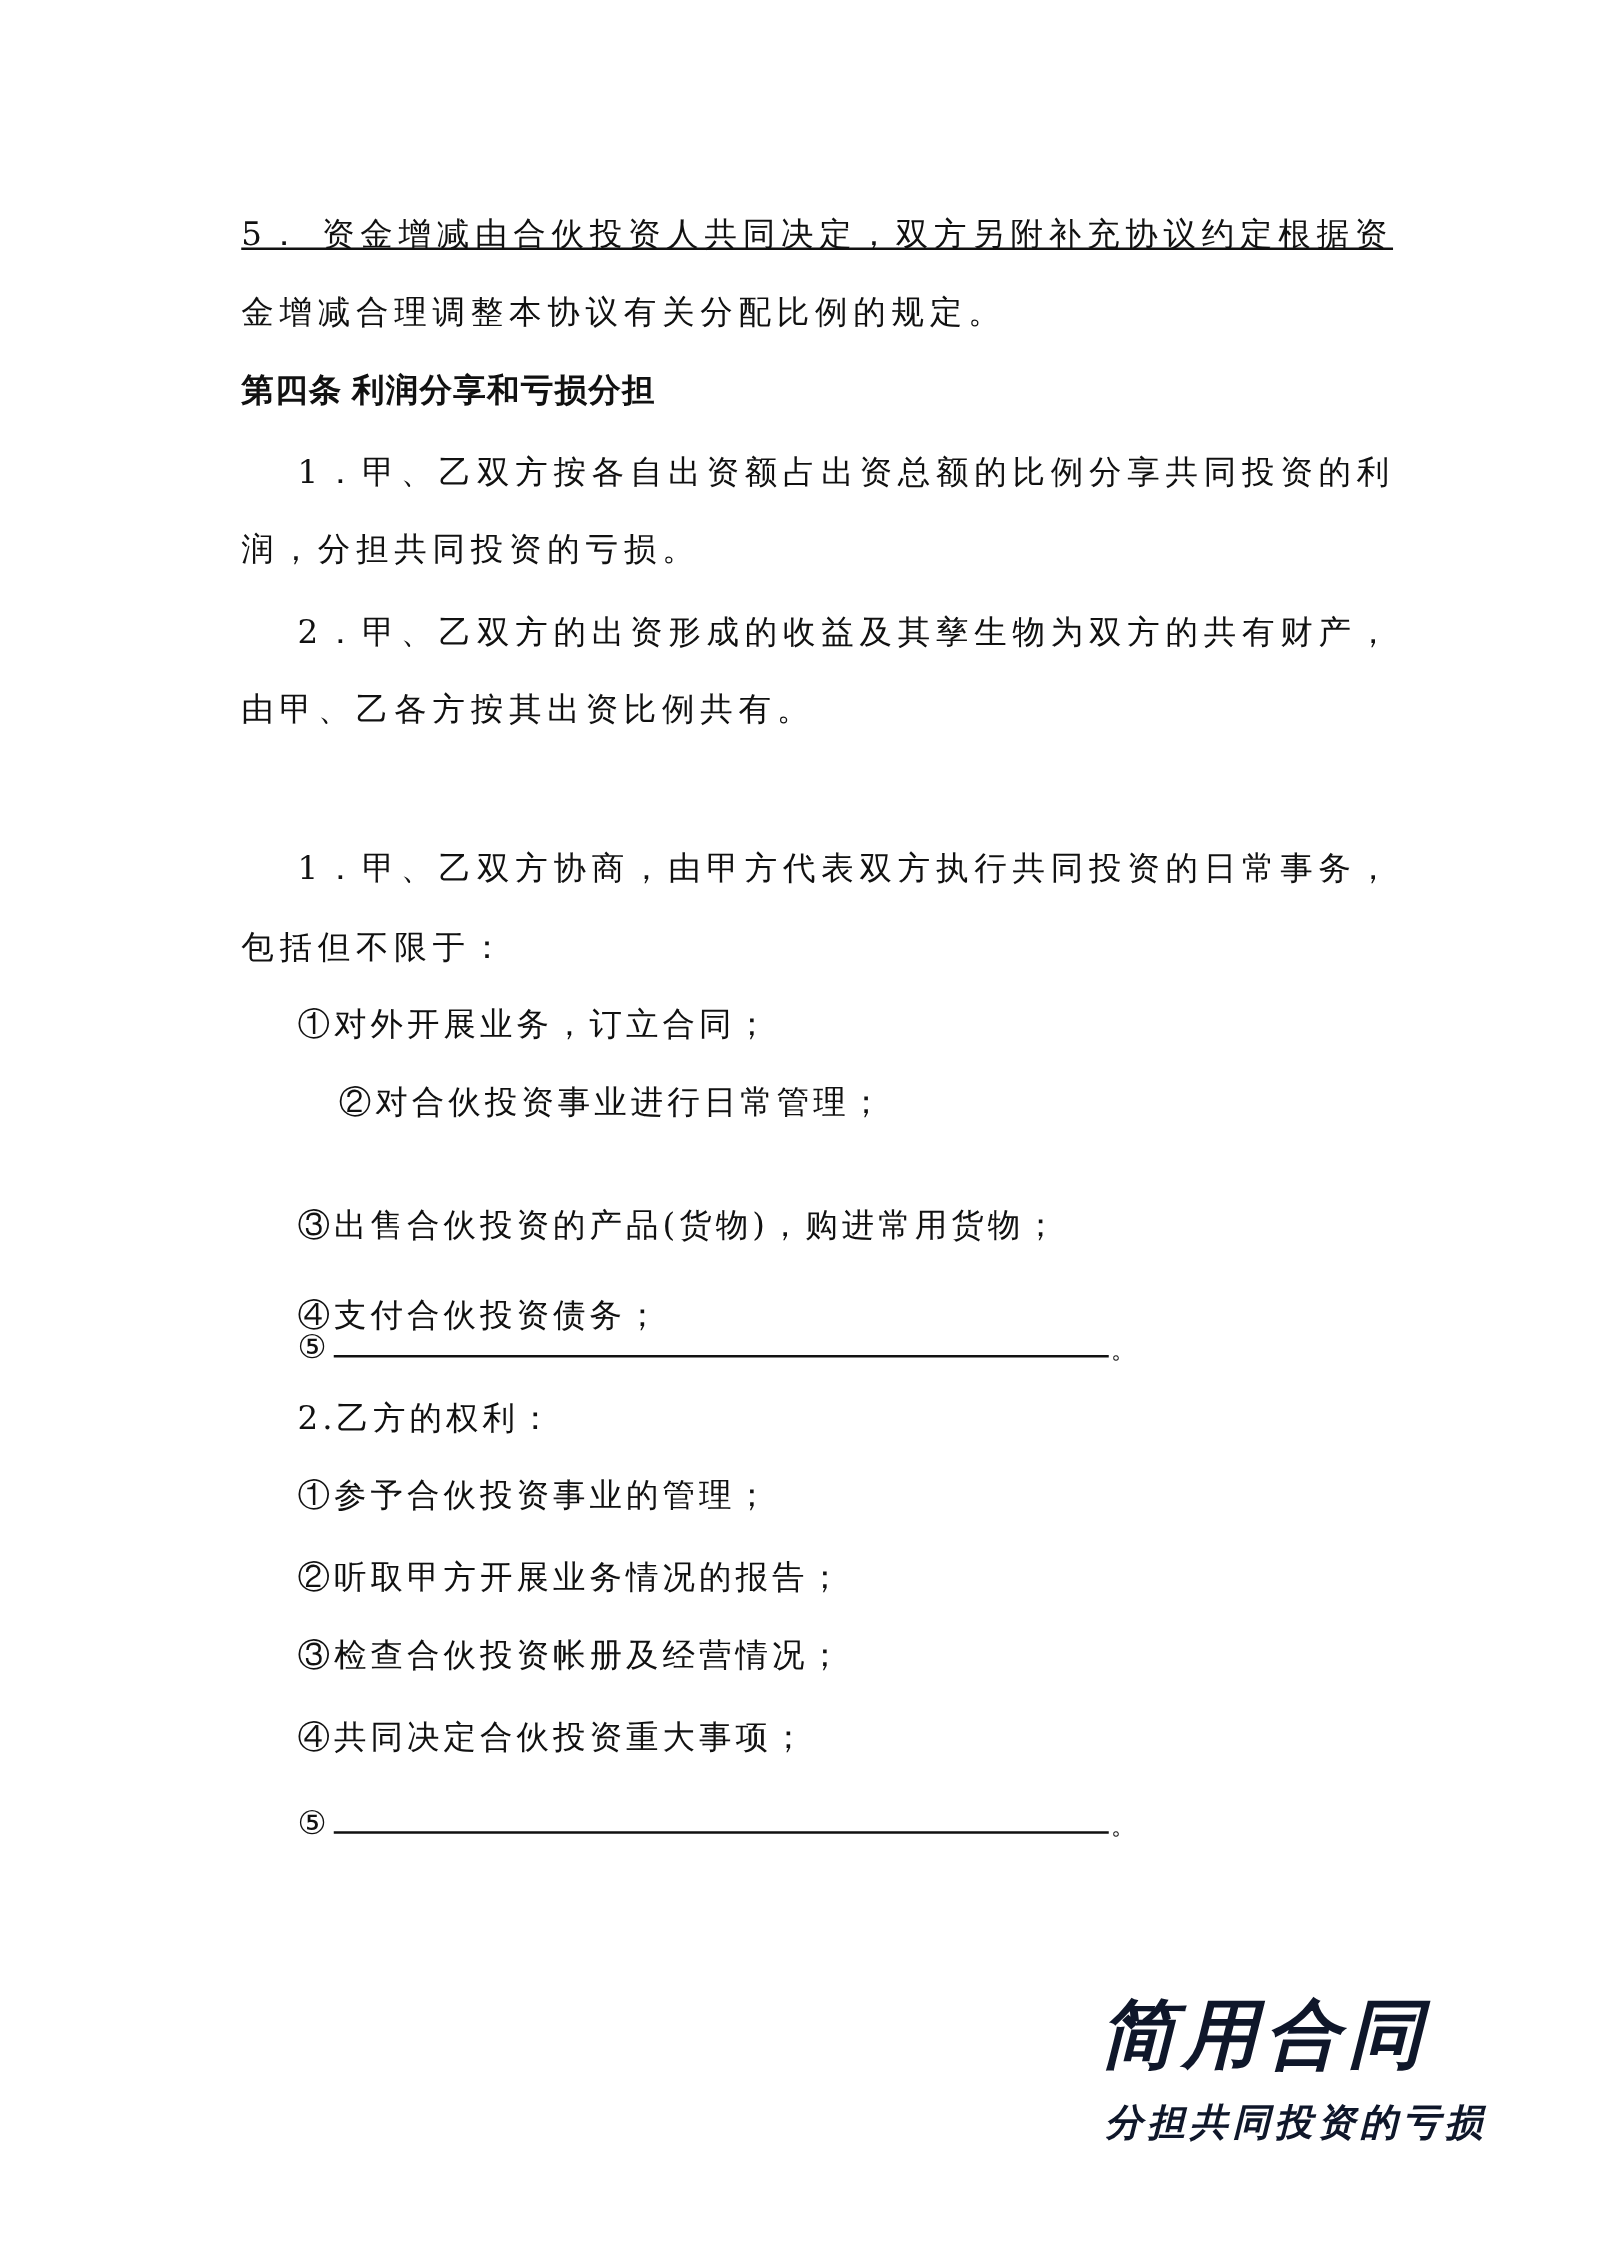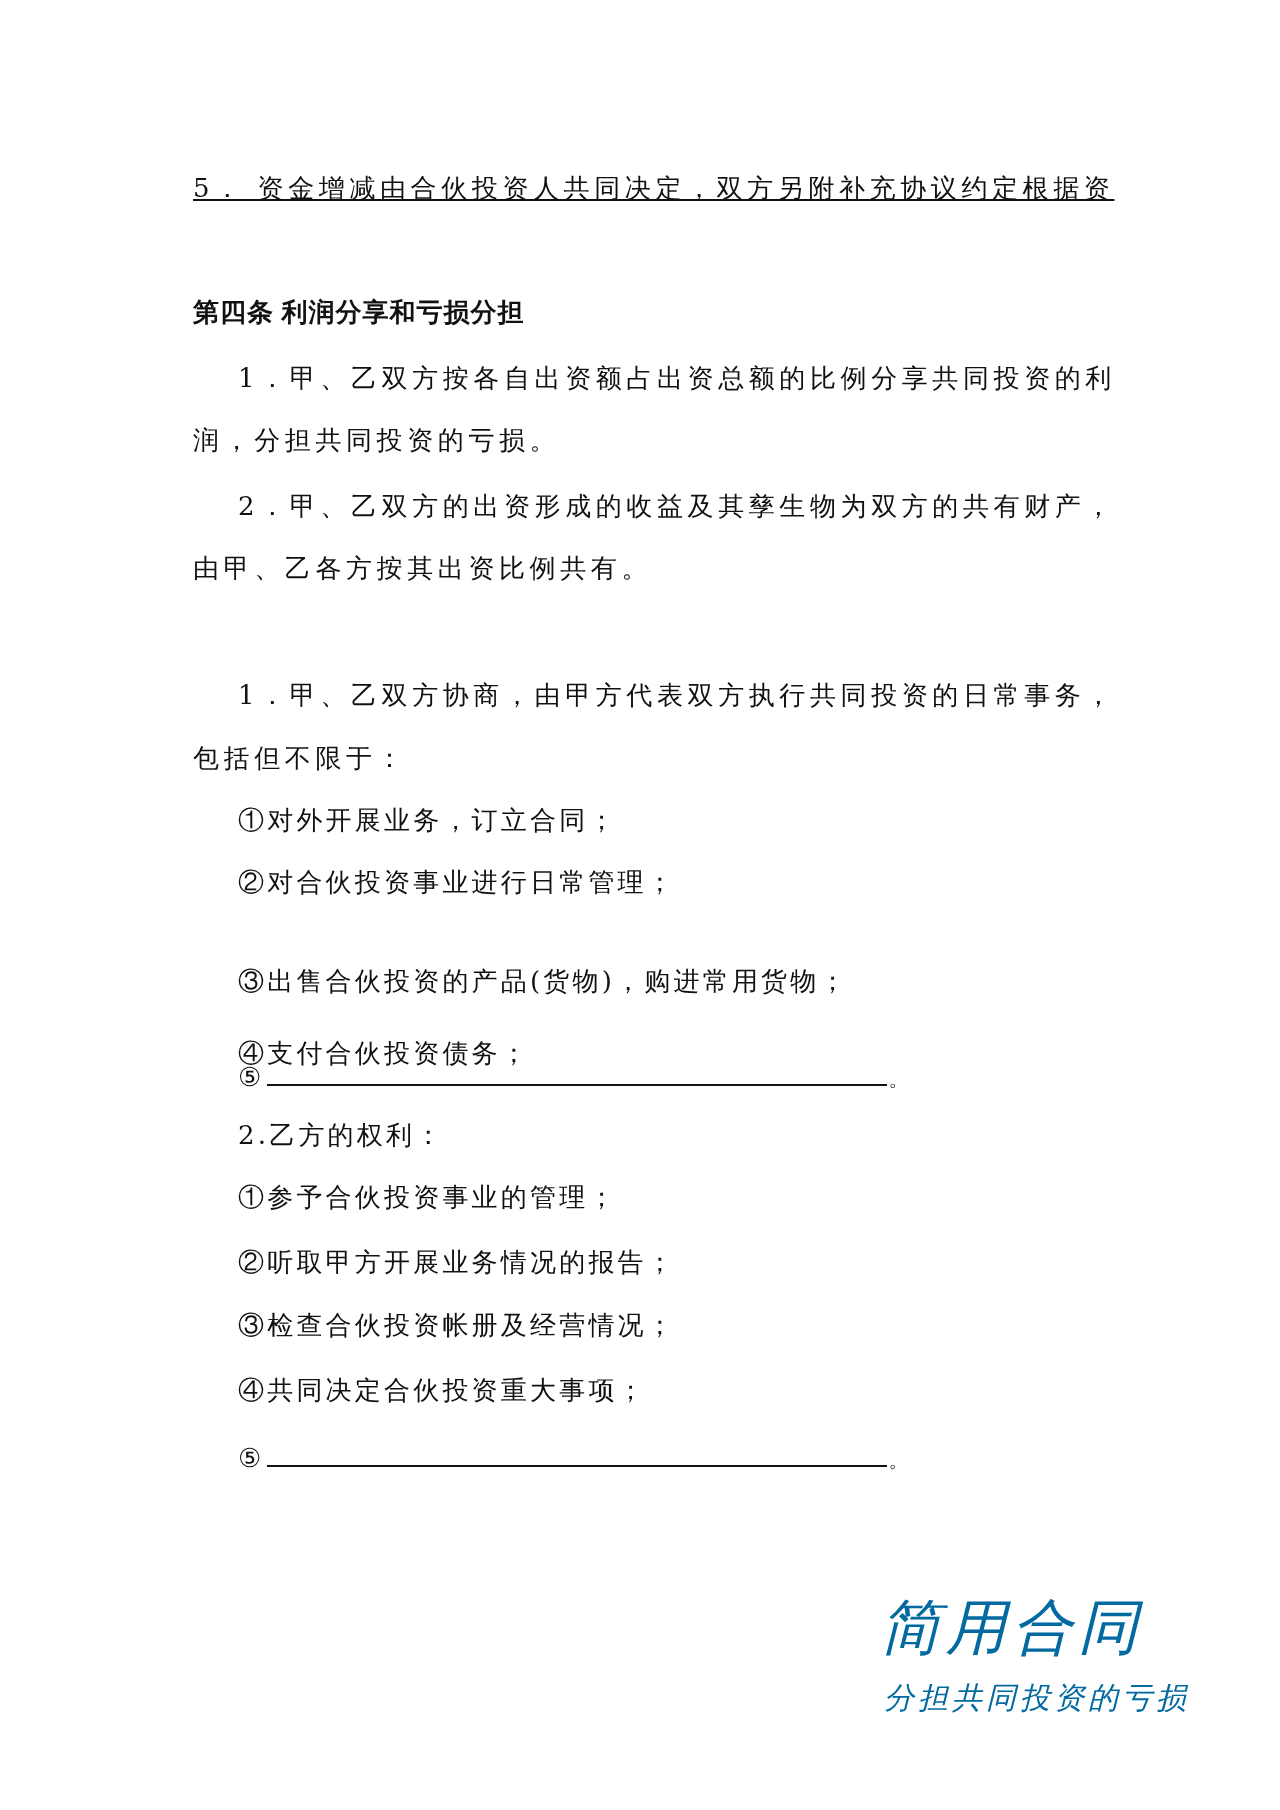--- a/index.html
+++ b/index.html
@@ -49,50 +49,51 @@
       margin-left: 2px;
     }
     .end-mark {
       font-size: 20px;
       margin-left: 2px;
     }
     .watermark {
       position: absolute;
       left: 880px;
       font-family: "DejaVu Sans", "Liberation Sans", sans-serif;
-      font-weight: normal;
+      font-weight: bold;
       font-style: italic;
-      color: #0369a1;
+      color: #0f172a;
       white-space: nowrap;
       user-select: none;
     }
     .wm-title { top: 1588px; font-size: 60px; letter-spacing: 6px; }
     .wm-sub { top: 1678px; font-size: 30px; letter-spacing: 4px; left: 884px; }
   </style>
 </head>
 <body>
 
 <div class="page">
 
   <div class="line" style="top:172px;text-decoration:underline;">5． 资金增减由合伙投资人共同决定，双方另附补充协议约定根据资</div>
+  <div class="line" style="top:234px;">金增减合理调整本协议有关分配比例的规定。</div>
 
   <div class="line heading" style="top:297px;">第四条 利润分享和亏损分担</div>
 
   <div class="line indent" style="top:362px;">1．甲、乙双方按各自出资额占出资总额的比例分享共同投资的利</div>
   <div class="line" style="top:424px;">润，分担共同投资的亏损。</div>
 
   <div class="line indent" style="top:490px;">2．甲、乙双方的出资形成的收益及其孳生物为双方的共有财产，</div>
   <div class="line" style="top:552px;">由甲、乙各方按其出资比例共有。</div>
 
 
   <div class="line indent" style="top:679px;">1．甲、乙双方协商，由甲方代表双方执行共同投资的日常事务，</div>
   <div class="line" style="top:742px;">包括但不限于：</div>
 
   <div class="line item" style="top:804px;">①对外开展业务，订立合同；</div>
-  <div class="line item" style="top:866px;">②对合伙投资事业进行日常管理；</div>
+  <div class="line item" style="top:866px;margin-left:33px;">②对合伙投资事业进行日常管理；</div>
   <div class="line item" style="top:929px;margin-top:36px;">③出售合伙投资的产品(货物)，购进常用货物；</div>
   <div class="line item" style="top:991px;margin-top:46px;">④支付合伙投资债务；</div>
 
   <div class="line item" style="top:1056px;">
     <span>⑤</span><span class="blank-line"></span><span class="end-mark">。</span>
   </div>
 
   <div class="line item" style="top:1119px;">2.乙方的权利：</div>
 
   <div class="line item" style="top:1181px;">①参予合伙投资事业的管理；</div>

